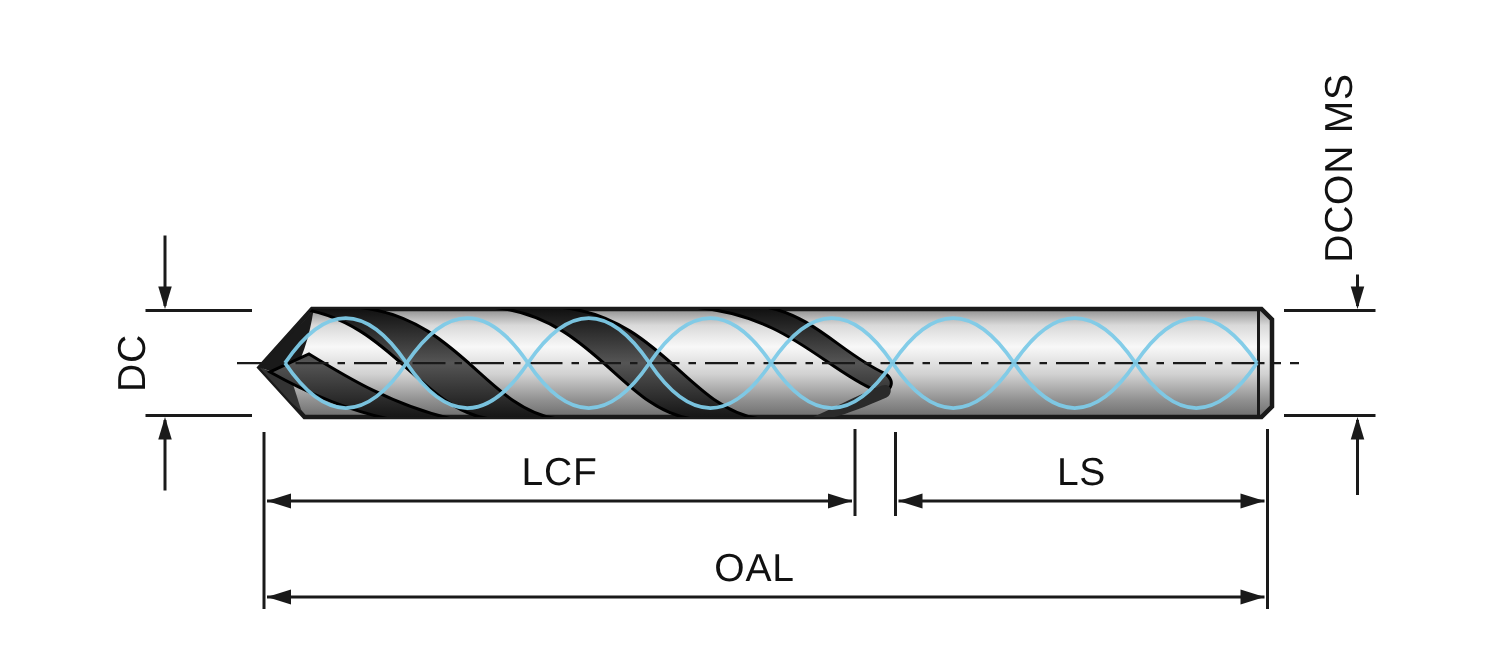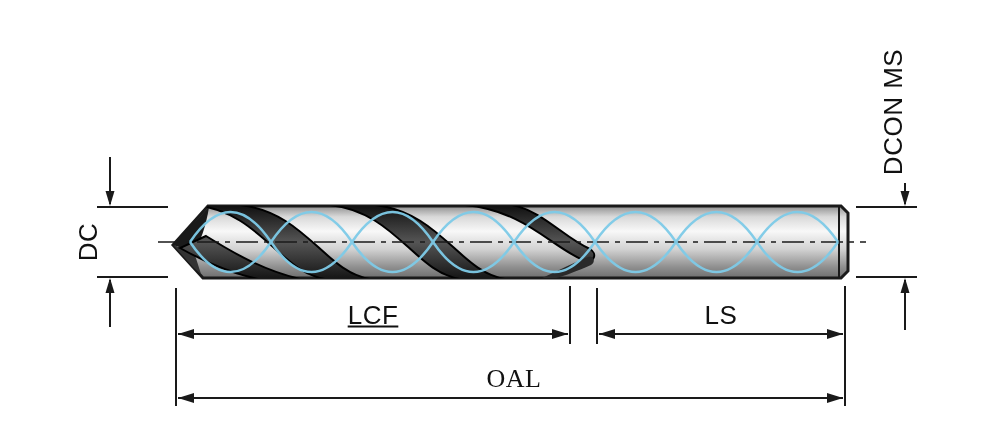--- a/index.html
+++ b/index.html
@@ -107,19 +107,19 @@
       <line class="ln" x1="178" y1="398" x2="843" y2="398"></line>
       <polygon class="arrow" points="178,398 194,393 194,403"></polygon>
       <polygon class="arrow" points="843,398 827,393 827,403"></polygon>
     </g>
   </svg>
 
   <div class="dim-label vertical" style="left:88px; top:242px;">DC</div>
 
   <div class="dim-label vertical" style="left:893px; top:112px;">DCON MS</div>
 
-  <div class="dim-label" style="left:373px; top:315px;text-decoration:underline;">LCF</div>
+  <div class="dim-label" style="left:373px; top:315px;">LCF</div>
 
   <div class="dim-label" style="left:721px; top:315px;text-align:right;">LS</div>
 
-  <div class="dim-label" style="left:514px; top:379px;font-family:Liberation Serif, serif;">OAL</div>
+  <div class="dim-label" style="left:503px; top:379px;">OAL</div>
 
 </div>
 
 </body></html>

